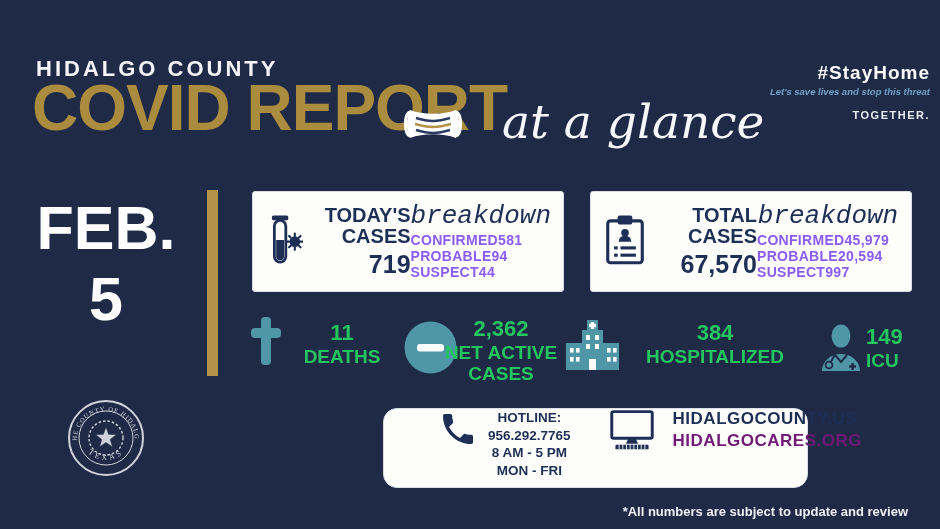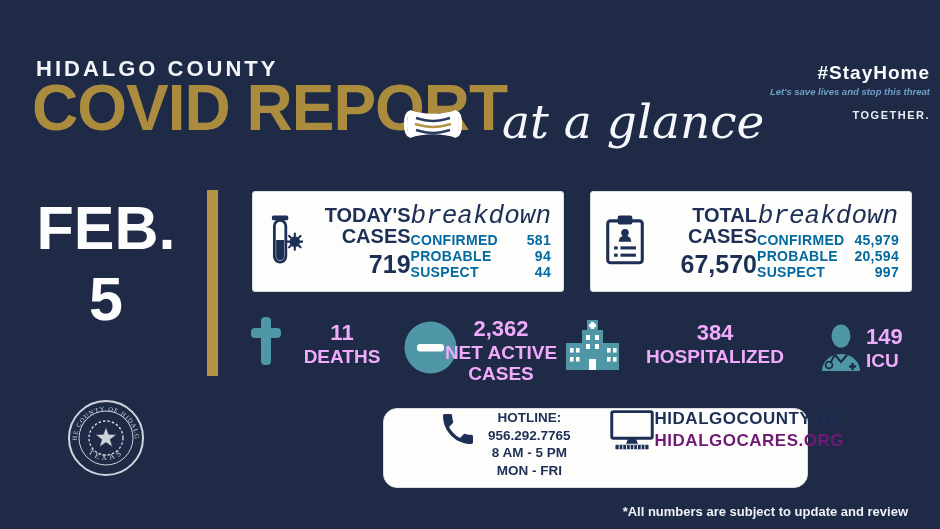--- a/index.html
+++ b/index.html
@@ -34,36 +34,36 @@
   .cb-icon { margin-left:14px; flex:none; }
   .cb-main { text-align:right; color:#1e2f55; }
   .casebox.today .cb-main { width:126px; }
   .casebox.total .cb-main { width:112px;padding-left:24px; }
   .cb-title { font-size:20px; font-weight:800; line-height:1.05; }
   .cb-value { font-size:25px; font-weight:800; margin-top:3px; }
   .breakdown { flex:1; margin-right:12px; }
   .bd-script { font-family:Liberation Mono, monospace; font-style:italic; font-size:26px;
                color:#1e2f55; text-align:center; line-height:1; }
   .bd-rows { margin-top:3px; }
-  .bd-row { display:flex; justify-content:space-between; font-size:14px; font-weight:800;
-            color:#0369a1; line-height:16px; letter-spacing:0.3px; }
+  .bd-row { display:flex; justify-content:flex-start; font-size:14px; font-weight:800;
+            color:#8b5cf6; line-height:16px; letter-spacing:0.3px; }
   
   .stat-ico { position:absolute; }
-  .stat-text { position:absolute; text-align:center; color:#f0abfc; }
+  .stat-text { position:absolute; text-align:center; color:#22c55e; }
   .stat-value { font-size:22px; font-weight:800; line-height:1.1; }
   .stat-label { font-size:19px; font-weight:800; line-height:1.1; white-space:pre-line; margin-top:2px; }
   
   .hotbox { position:absolute; left:383px; top:408px; width:425px; height:80px;
             background:#fdfdfc; border:1px solid #d9dde4; border-radius:14px;
             display:flex; align-items:flex-start;padding-left:32px; }
   .hb-phone-ico { margin-left:22px; flex:none; }
   .hb-phone-text { margin-left:10px; width:150px; text-align:center; color:#1e2f55;
                    font-size:13.5px; font-weight:800; line-height:1.3; }
   .hb-monitor-ico { margin-left:38px; flex:none; }
-  .hb-urls { margin-left:0; }
+  .hb-urls { margin-left:18px; }
   .hb-url1 { font-size:17px; font-weight:700; color:#1e2f55; letter-spacing:0.5px; }
   .hb-url2 { font-size:17px; font-weight:700; color:#701a75; letter-spacing:0.5px; margin-top:2px; }
   
   .seal { position:absolute; left:66px; top:398px; opacity:0.88; }
   .disclaimer { position:absolute; right:32px; top:504px; font-size:13px; font-weight:600; color:#eef1f5; }
 </style>
 </head>
 <body>
 
 <div class="canvas">

